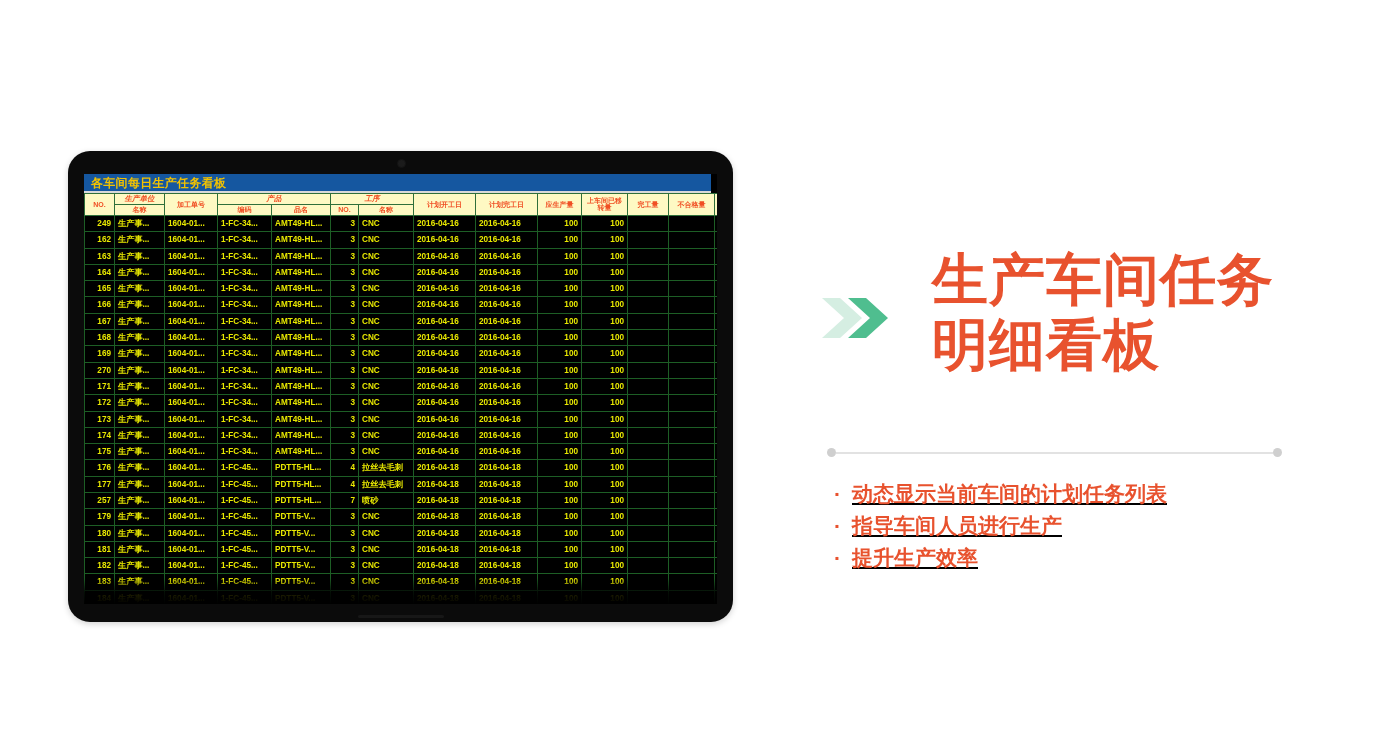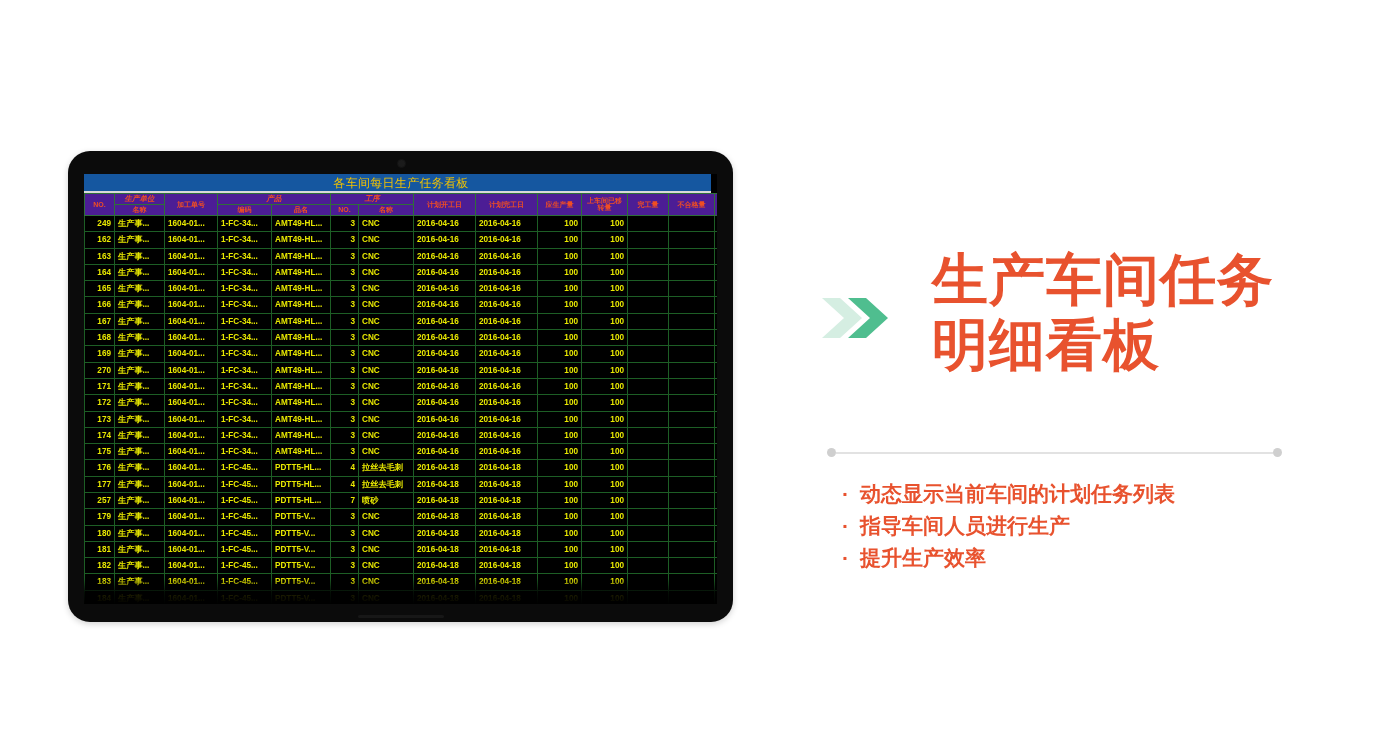--- a/index.html
+++ b/index.html
@@ -66,36 +66,35 @@
     width: 627px;
     background: #000;
   }
   #kanban-titlebar {
     background: #1557a0;
     border-bottom: 2px solid #d9d9d9;
     height: 19px;
     line-height: 19px;
     padding-left: 7px;
     color: #f2c200;
-    font-weight: normal;
+    font-weight: bold;
     font-size: 12px;
     letter-spacing: 0.3px;
     box-sizing: border-box;
-    text-align: center;
   }
 
   table.kb {
     border-collapse: collapse;
     table-layout: fixed;
     width: 627px;
     font-size: 8px;
     font-weight: bold;
   }
   table.kb th {
-    background: #4c1d95;
+    background: #fef9c3;
     color: #f04e23;
     border: 1px solid #2f6f3a;
     font-size: 7px;
     font-weight: bold;
     padding: 1px 2px;
     line-height: 1.1;
     text-align: center;
     box-sizing: border-box;
   }
   table.kb th.grp {
@@ -184,23 +183,24 @@
     background: #cfcfcf;
     flex: 0 0 auto;
   }
   #divider .line {
     flex: 1 1 auto;
     height: 2px;
     background: #e2e2e2;
   }
   #bullets {
     position: absolute;
-    left: 20px;
+    left: 12px;
     top: 230px;
     width: 470px;
+    text-decoration: underline;
   }
   #bullets .bullet {
     color: #e8522e;
     font-size: 21px;
     font-weight: bold;
     line-height: 1.52;
     white-space: nowrap;
   }
   #bullets .bullet .dotmark {
     display: inline-block;

